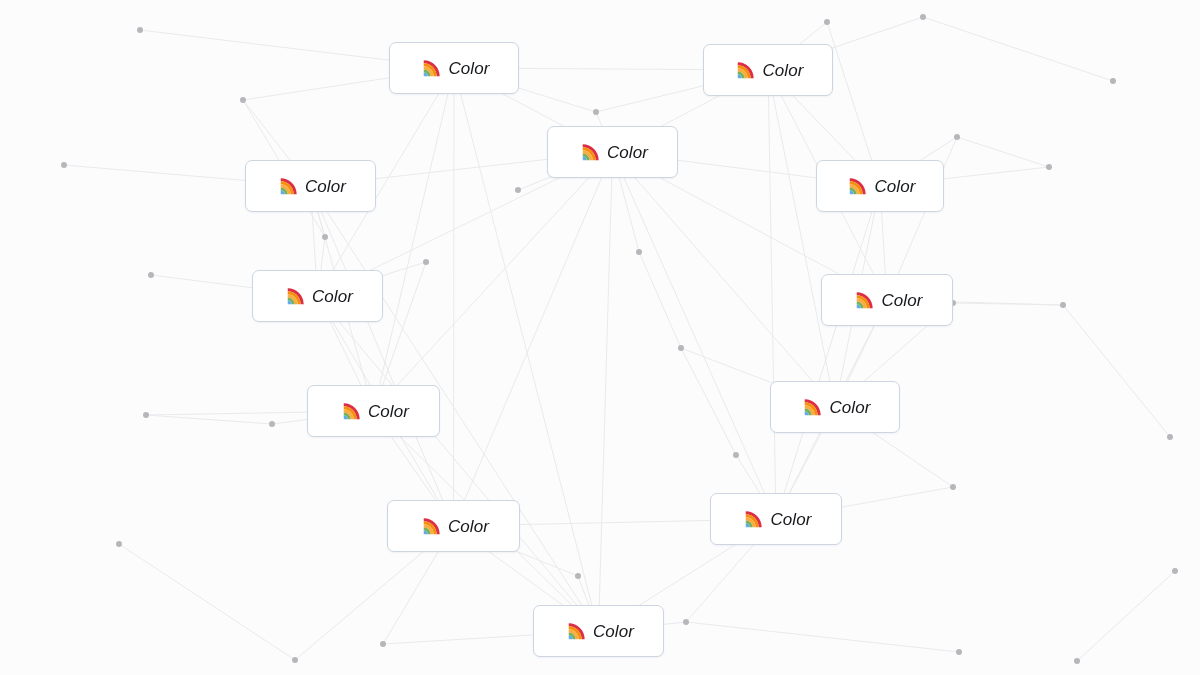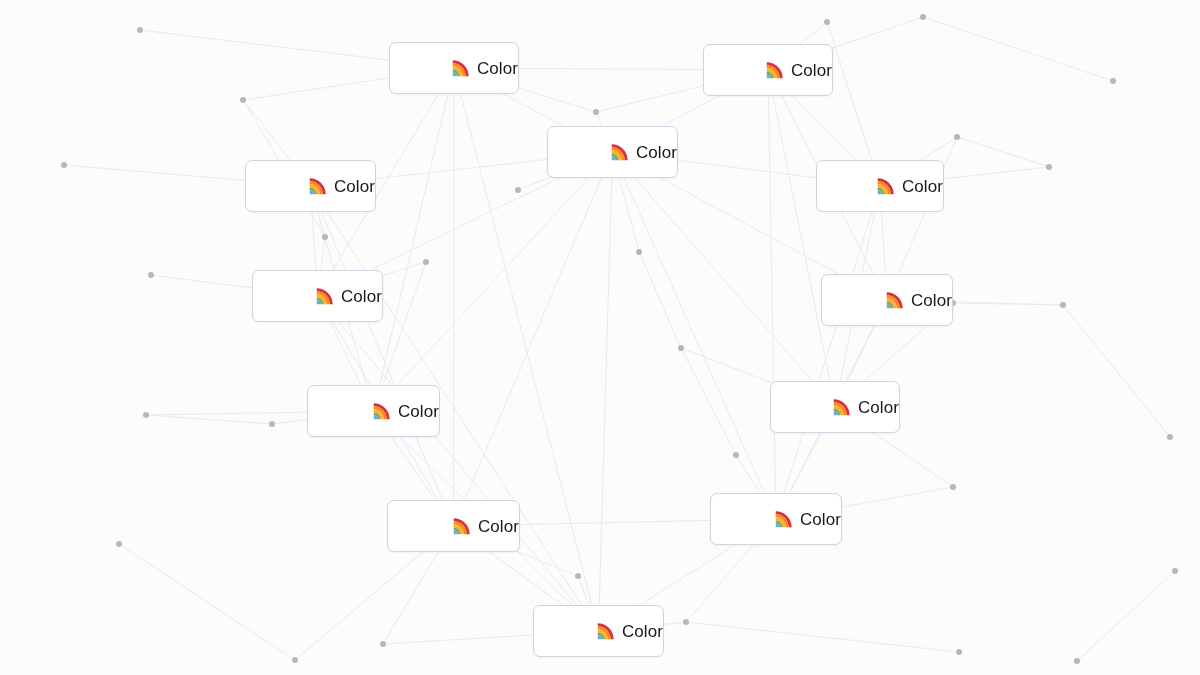--- a/index.html
+++ b/index.html
@@ -25,28 +25,29 @@
     top: 0;
     width: 1200px;
     height: 675px;
     pointer-events: none;
   }
   .node-card {
     position: absolute;
     box-sizing: border-box;
     display: flex;
     align-items: center;
-    justify-content: flex-end;
+    justify-content: center;
     gap: 8px;
     background: #ffffff;
     border: 1px solid #ccd6e0;
     border-radius: 7px;
     box-shadow: 0 1px 2px rgba(90,105,125,0.07);
-    padding: 0 0;
+    padding: 0 7px;
     white-space: nowrap;
+    font-style: italic;
   }
   .node-icon {
     font-size: 19px;
     line-height: 1;
     display: inline-block;
     width: 22px;
     height: 22px;
     flex: 0 0 auto;
   }
   .node-icon svg { display: block; }

